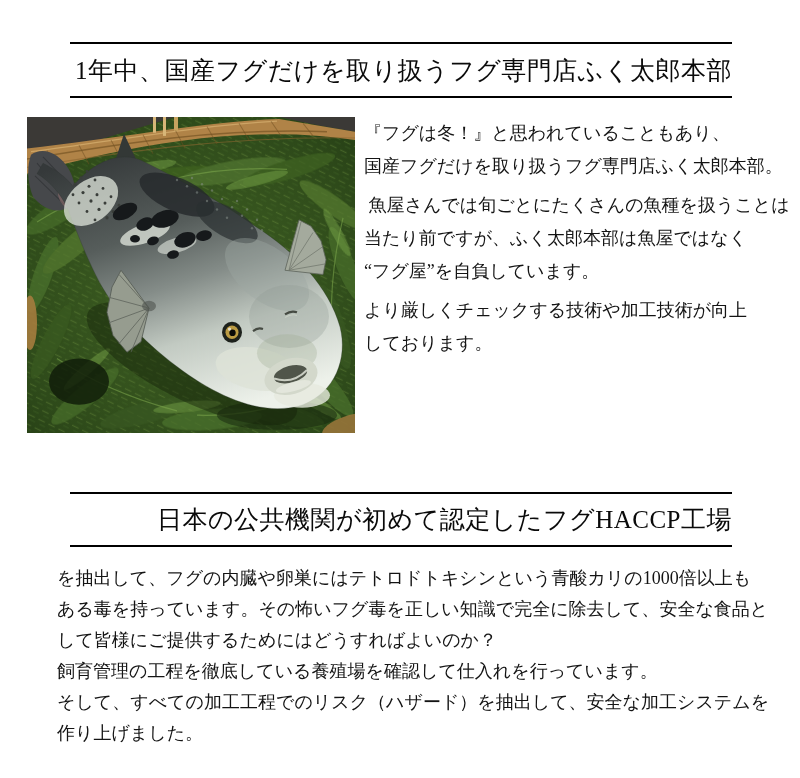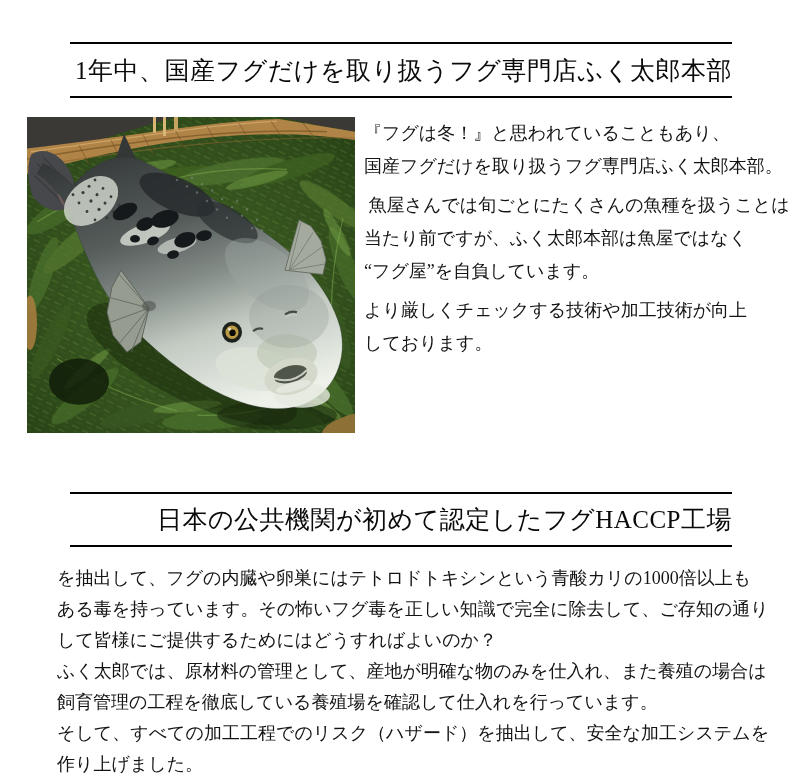--- a/index.html
+++ b/index.html
@@ -272,19 +272,18 @@
     <div class="ln">しております。</div>
   </div>
 </section>
 
 <header class="ruled-heading" id="heading2">
   <h2>日本の公共機関が初めて認定したフグHACCP工場</h2>
 </header>
 
 <section class="haccp">
   <div class="ln">を抽出して、フグの内臓や卵巣にはテトロドトキシンという青酸カリの1000倍以上も</div>
-  <div class="ln">ある毒を持っています。その怖いフグ毒を正しい知識で完全に除去して、ご存知の通り</div>
+  <div class="ln">ある毒を持っています。その怖いフグ毒を正しい知識で完全に除去して、安全な食品と</div>
   <div class="ln">して皆様にご提供するためにはどうすればよいのか？</div>
-  <div class="ln">ふく太郎では、原材料の管理として、産地が明確な物のみを仕入れ、また養殖の場合は</div>
   <div class="ln">飼育管理の工程を徹底している養殖場を確認して仕入れを行っています。</div>
   <div class="ln">そして、すべての加工工程でのリスク（ハザード）を抽出して、安全な加工システムを</div>
   <div class="ln">作り上げました。</div>
 </section>
 
 </body></html>

